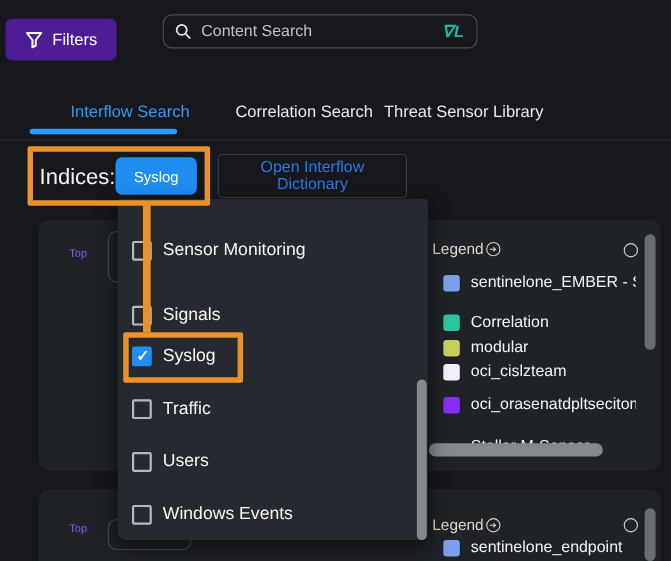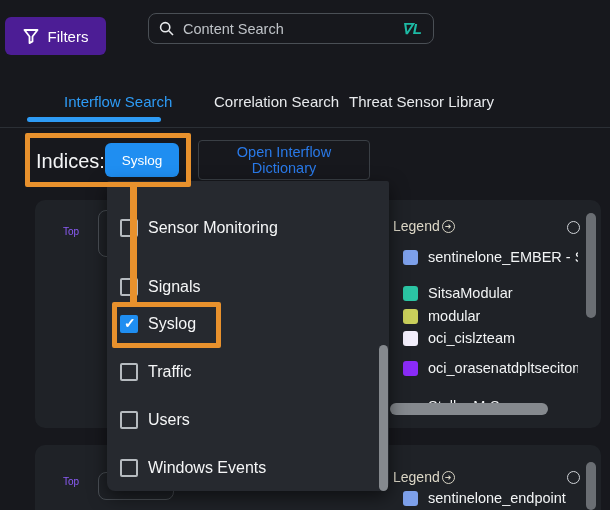--- a/index.html
+++ b/index.html
@@ -84,21 +84,21 @@
       </div>
     </div>
     <div class="legend-circle" style="top:21px;"></div>
 
     <div class="lrow" style="left:368px;top:49px;">
       <span class="swatch" style="background: rgb(125, 160, 234);"></span>
       <span class="llabel">sentinelone_EMBER - S</span>
     </div>
     <div class="lrow" style="left:368px;top:85px;">
       <span class="swatch" style="background: rgb(43, 197, 164);"></span>
-      <span class="llabel">SitsaModular</span>
+      <span class="llabel">Correlation</span>
     </div>
     <div class="lrow" style="left:368px;top:108px;">
       <span class="swatch" style="background: rgb(201, 207, 91);"></span>
       <span class="llabel">modular</span>
     </div>
     <div class="lrow" style="left:368px;top:130px;">
       <span class="swatch" style="background: rgb(242, 238, 251);"></span>
       <span class="llabel">oci_cislzteam</span>
     </div>
     <div class="lrow" style="left:368px;top:160px;">

